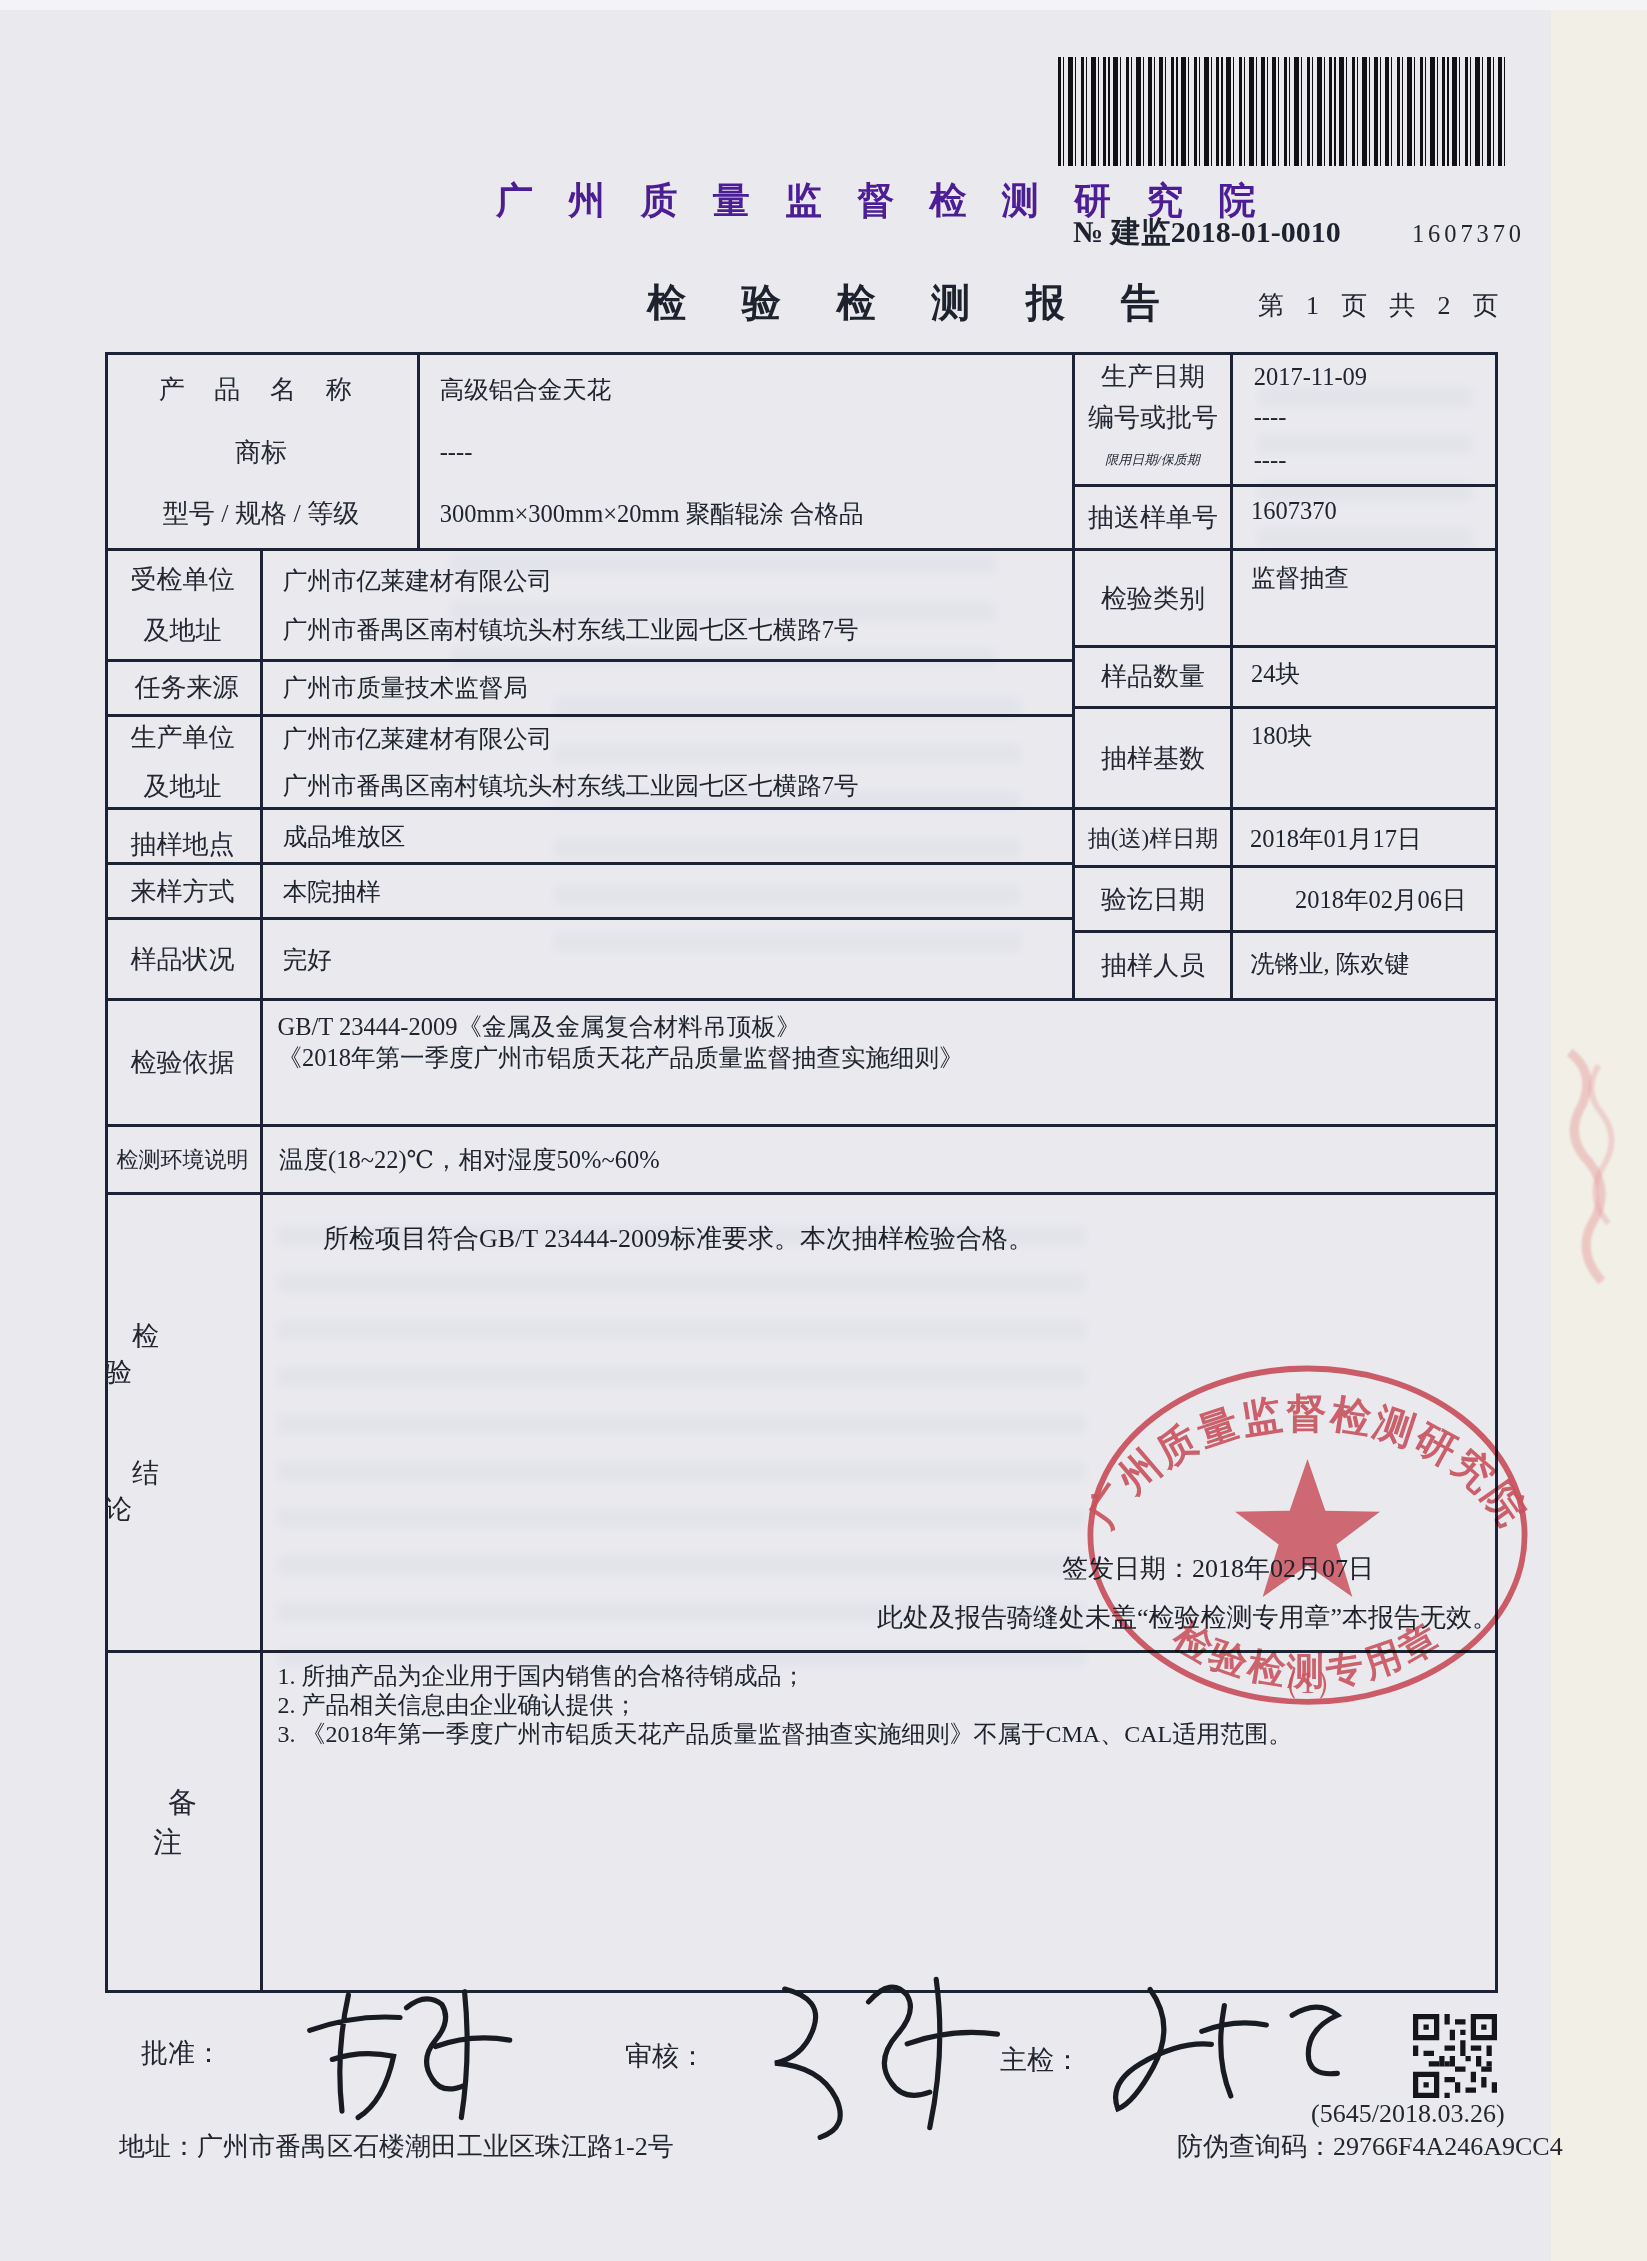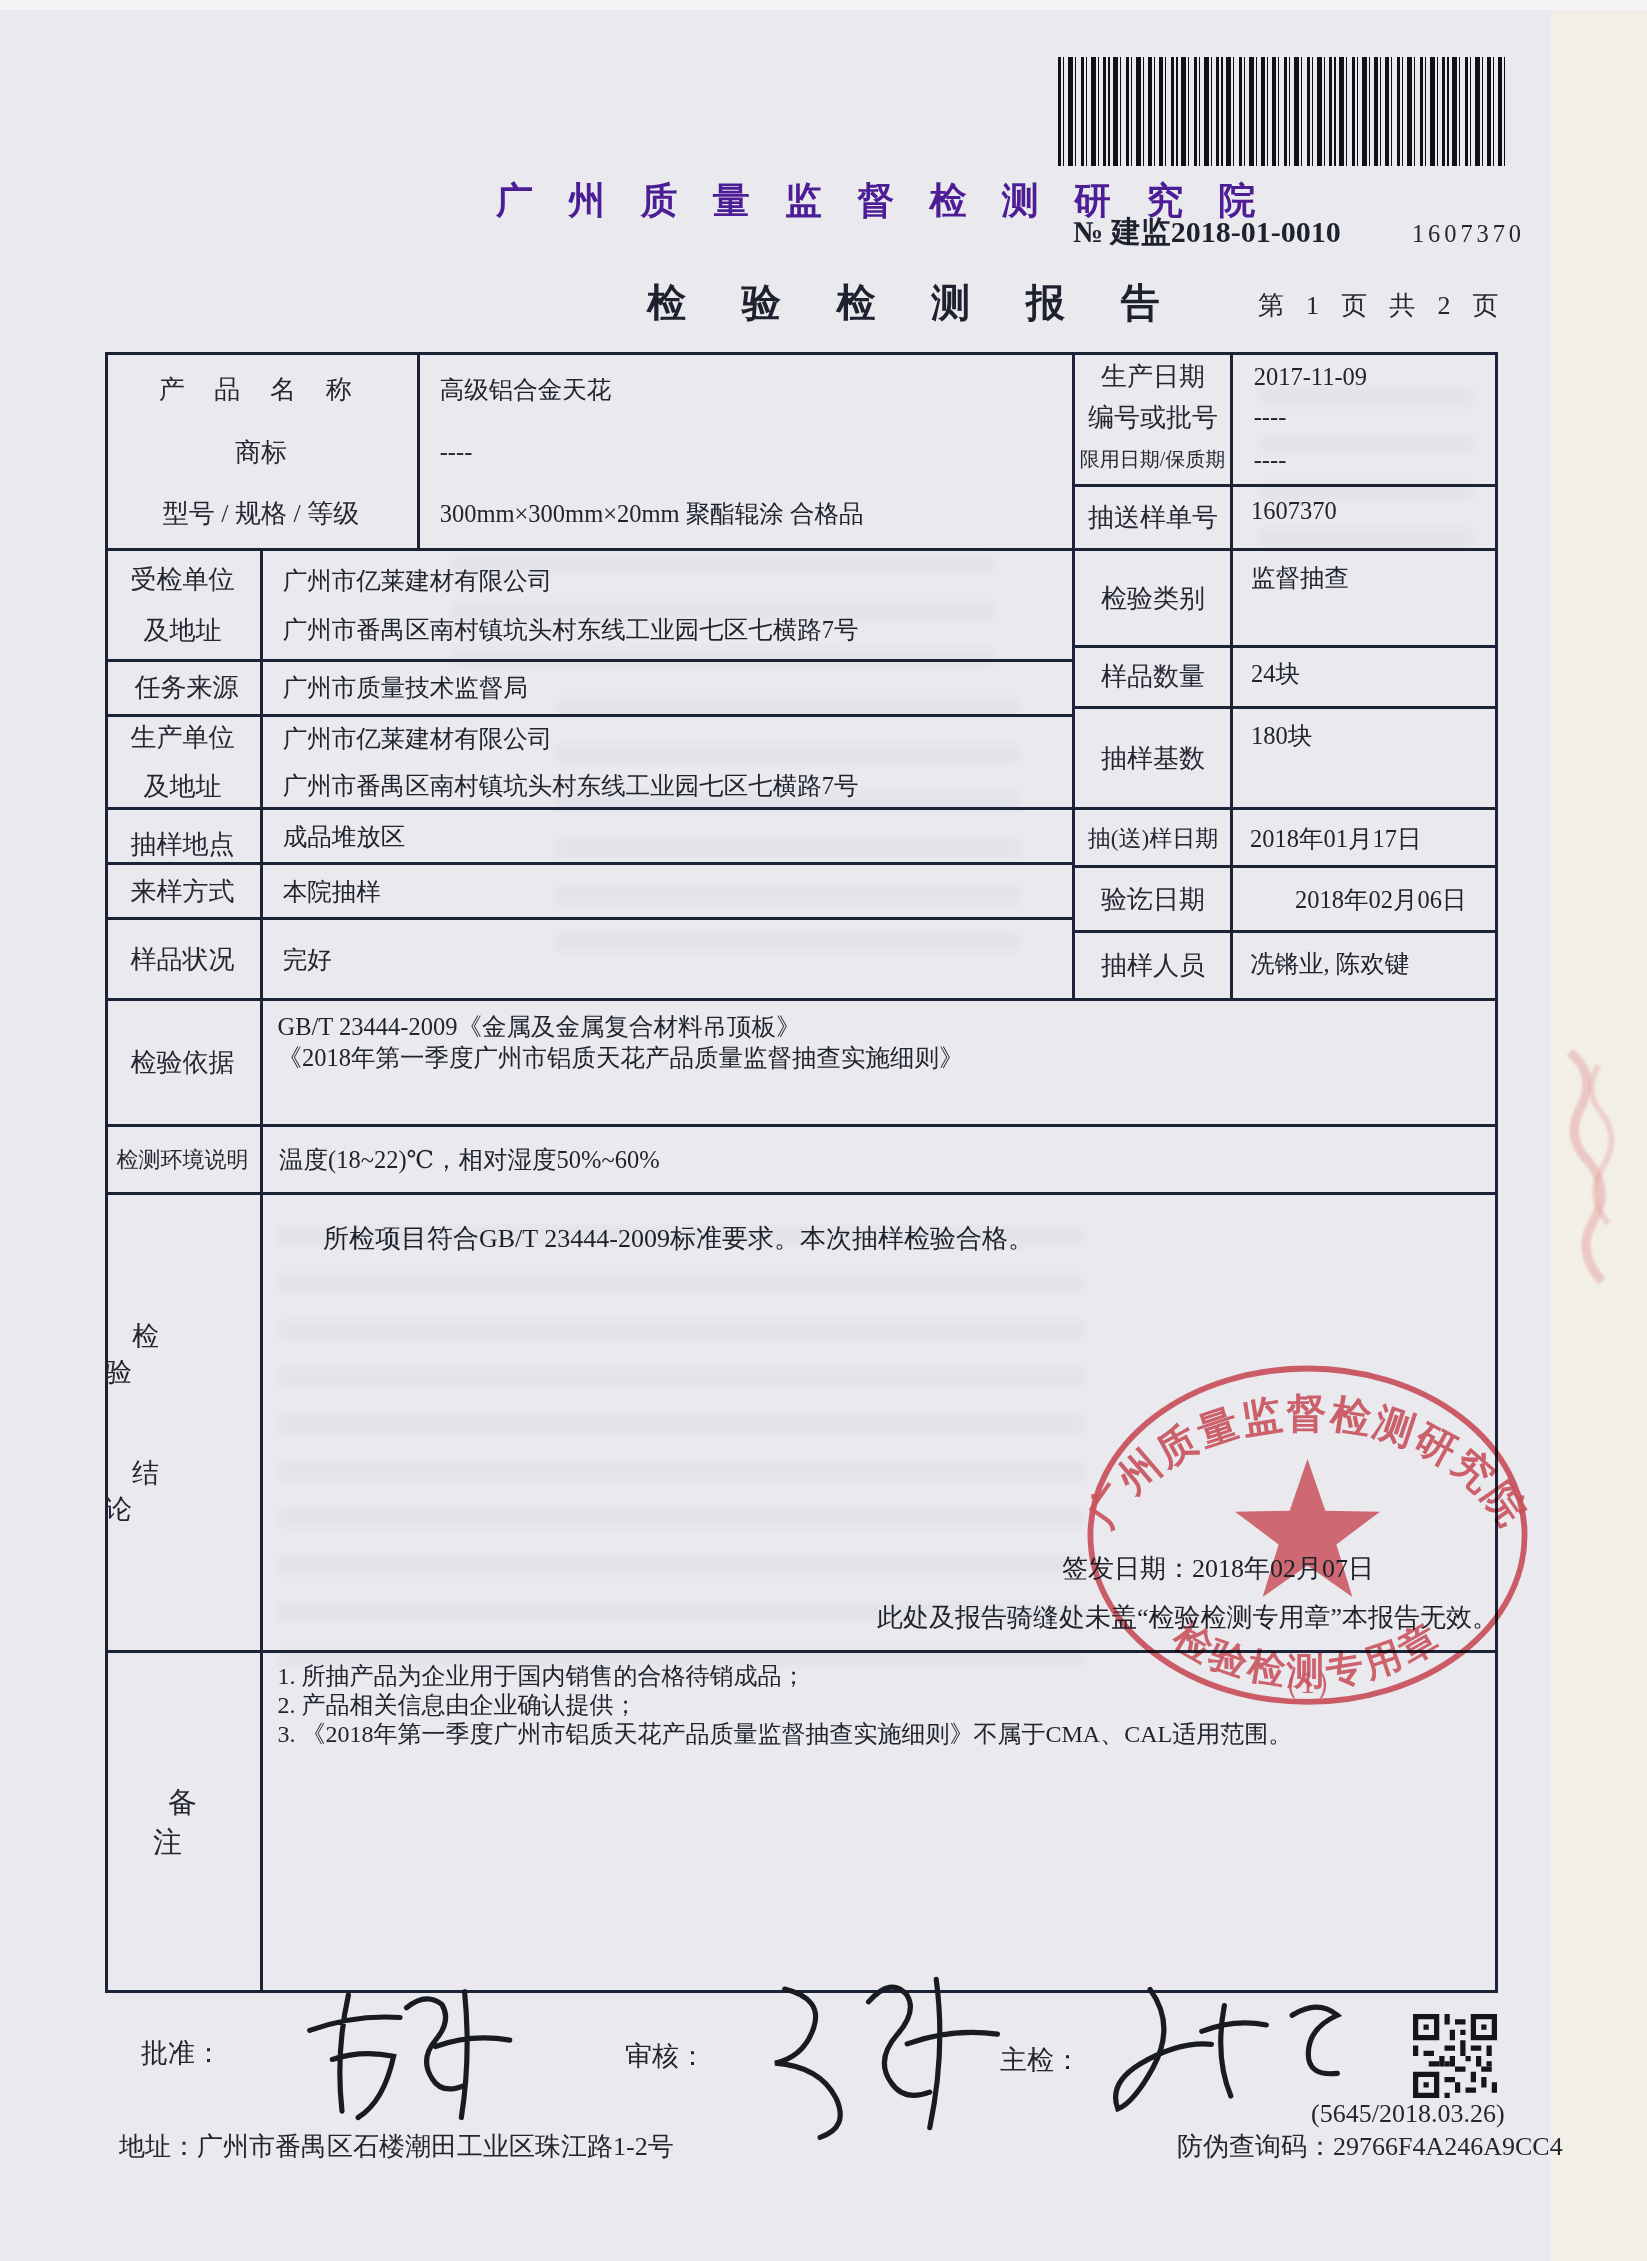--- a/index.html
+++ b/index.html
@@ -19,21 +19,21 @@
   .barcode{background:repeating-linear-gradient(90deg,#101015 0 3.2px,rgba(0,0,0,0) 3.2px 5.2px,#101015 5.2px 6.5px,rgba(0,0,0,0) 6.5px 10.3px,#101015 10.3px 15px,rgba(0,0,0,0) 15px 17px,#101015 17px 18px,rgba(0,0,0,0) 18px 22.6px);}
   
   .vline,.hline{background:#1d2336;}
   .outer{border:3.2px solid #1d2336;}
   
   .lbl{display:flex;align-items:center;justify-content:center;font-size:26px;color:#252833;text-align:center;}
   .lbl2{display:flex;flex-direction:column;align-items:center;justify-content:center;font-size:26px;color:#252833;}
   .val{display:flex;align-items:center;font-size:24.5px;color:#20242e;padding-left:20.7px;}
   .val2{display:flex;flex-direction:column;justify-content:center;font-size:24.5px;color:#20242e;padding-left:20.7px;gap:17px;}
   .valtop{font-size:24.5px;color:#20242e;padding:10.3px 0 0 18px;}
-  .small{font-size:20px;}
+  .small{font-size:13px;font-style:italic;}
   .sp{letter-spacing:11.6px;}
   .content-lines{font-size:24.5px;line-height:31px;color:#20242e;padding:10.3px 13px 0 15.5px;}
   .concl-label{display:flex;flex-direction:column;align-items:center;justify-content:center;gap:65px;font-size:27px;letter-spacing:27px;text-indent:27px;}
   .remark-label{font-size:29px;letter-spacing:30px;text-indent:30px;}
   .blacktext{font-size:26px;color:#1e2129;white-space:nowrap;}
   
   .stamp{mix-blend-mode:multiply;opacity:.9;}
   .seamfrag{opacity:.45;filter:blur(1.3px);}
   .footer-label{font-size:27px;color:#23262f;white-space:nowrap;}
   .footer-text{font-size:26px;color:#23262f;white-space:nowrap;}

